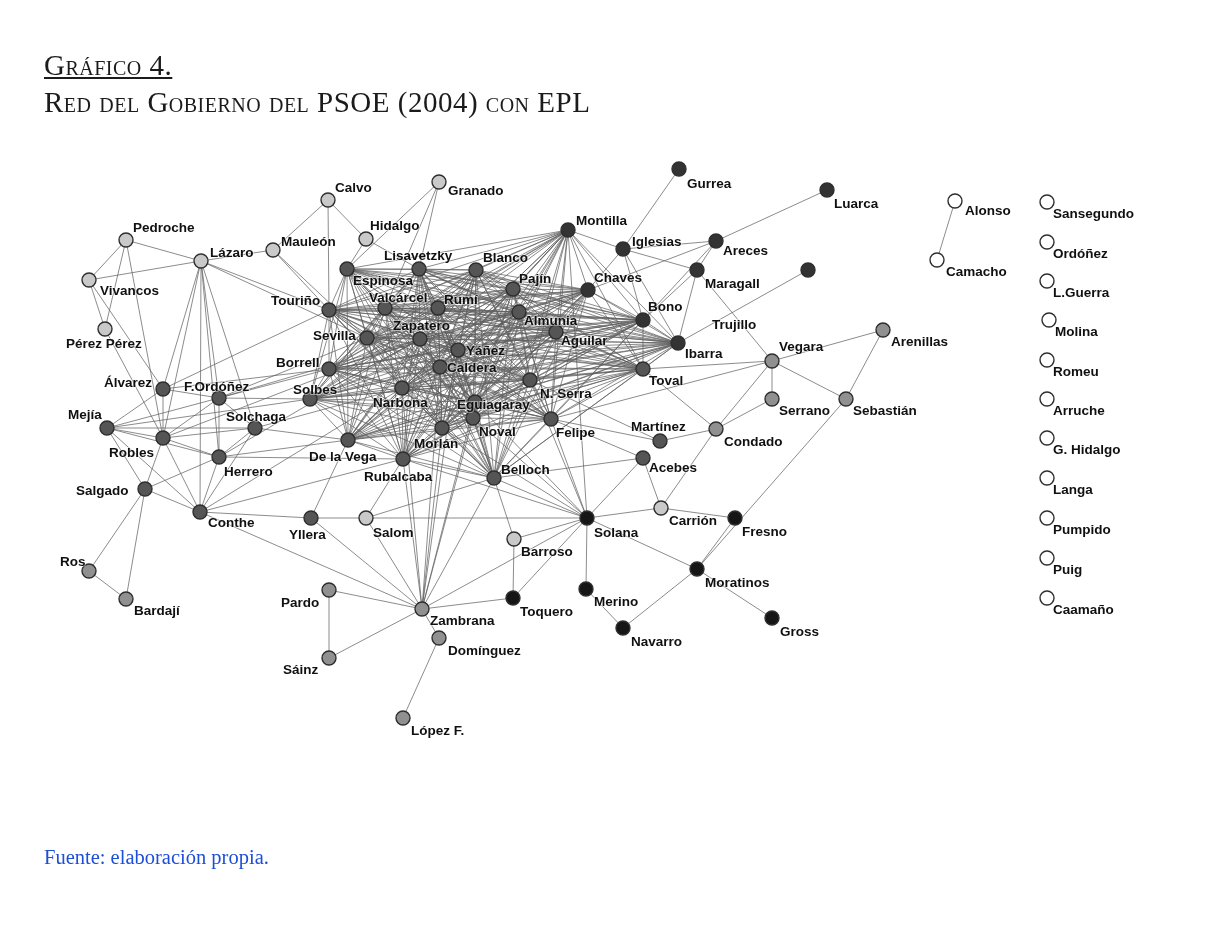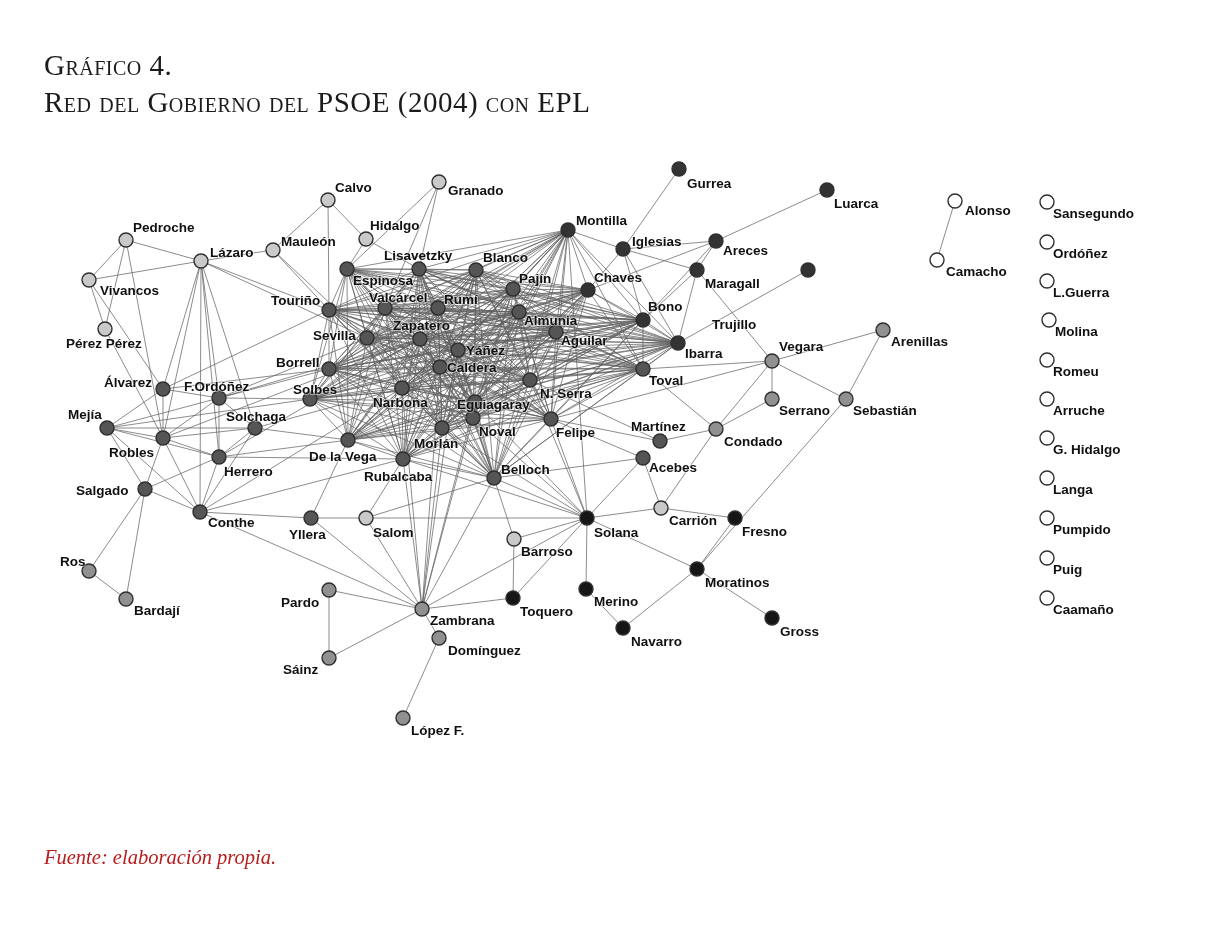--- a/index.html
+++ b/index.html
@@ -1,26 +1,26 @@
 <!DOCTYPE html>
 <html><head>
 <meta charset="utf-8">
 <style>
   html,body{margin:0;padding:0;background:#ffffff;}
   .page{position:relative;width:1214px;height:929px;background:#ffffff;overflow:hidden;
         font-family:"Liberation Sans",sans-serif;}
   .title{position:absolute;left:44px;top:48px;font-family:"Liberation Serif",serif;
          font-variant:small-caps;color:#1b1b1b;}
-  .title .l1{font-size:29px;line-height:34px;letter-spacing:.5px;}
+  .title .l1{font-size:29px;line-height:34px;letter-spacing:.5px;text-decoration:underline;}
   .title .l2{font-size:29px;line-height:40px;letter-spacing:.5px;}
   .caption{position:absolute;left:44px;top:772px;width:1130px;
            font-family:"Liberation Serif",serif;font-size:20.5px;line-height:29px;
            color:#151515;text-align:justify;}
   .source{position:absolute;left:44px;top:846px;font-family:"Liberation Serif",serif;
-          font-size:20.5px;color:#b91c1c;font-style:italic;}
+          font-size:20.5px;color:#1d4ed8;}
   svg text{font-family:"Liberation Sans",sans-serif;font-weight:bold;font-size:13.5px;
            fill:#101010;paint-order:stroke;stroke:#ffffff;stroke-width:2px;stroke-opacity:.45;}
 </style>
 </head>
 <body>
 
 <div class="page">
 
   <div class="title">
     <div class="l1">Gráfico 4.</div>

